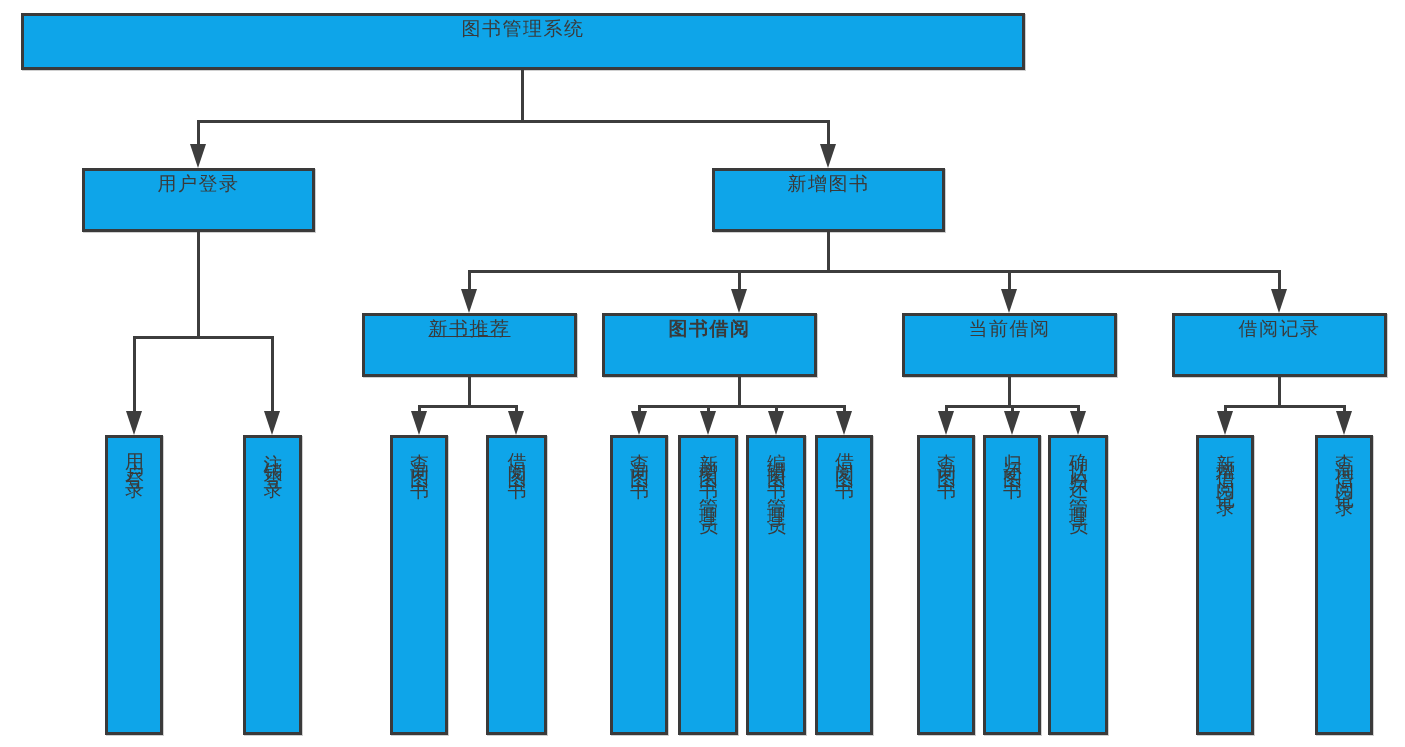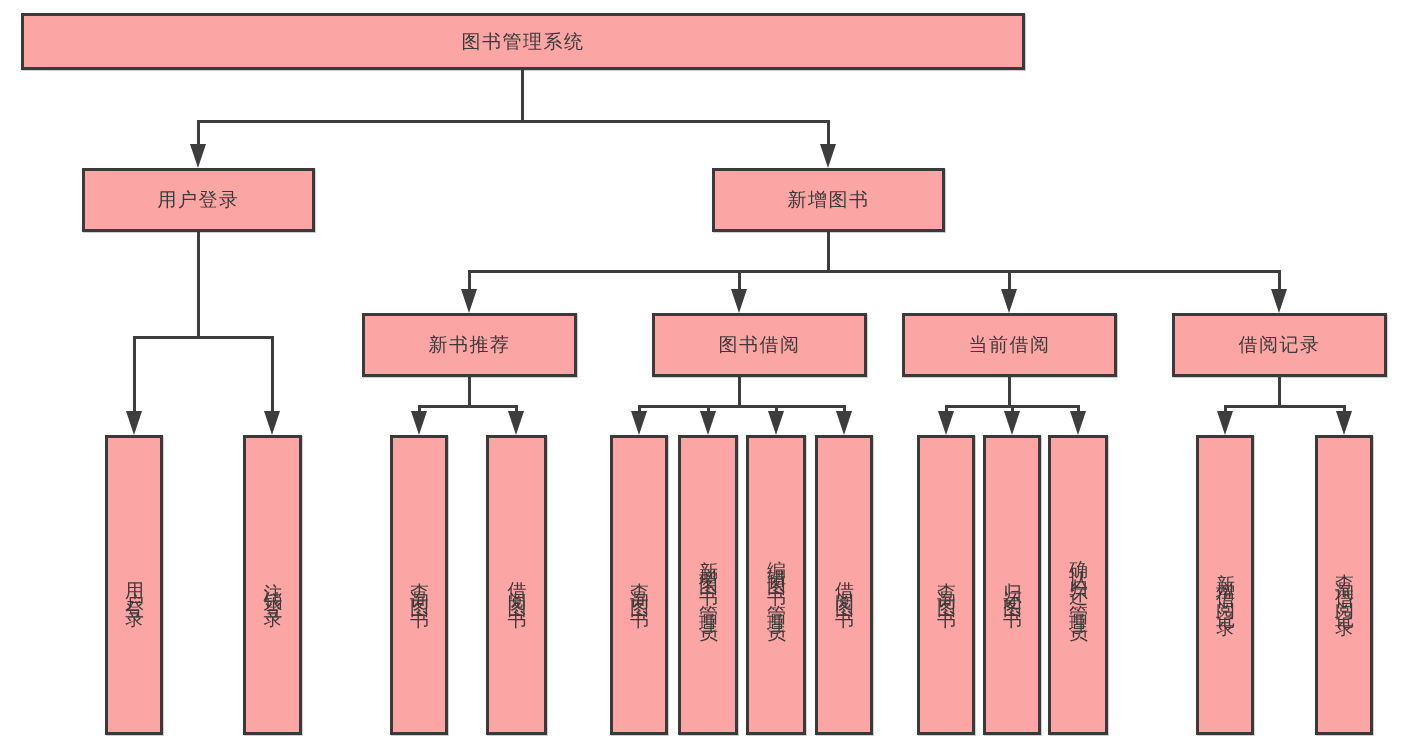--- a/index.html
+++ b/index.html
@@ -1,22 +1,22 @@
 <!DOCTYPE html>
 <html><head>
 <meta charset="utf-8">
 <style>
   html,body{margin:0;padding:0;background:#ffffff;}
   .stage{
     position:relative;width:1405px;height:747px;background:#ffffff;
     font-family:"Liberation Sans","DejaVu Sans",sans-serif;color:#3a3a3a;overflow:hidden;
   }
   .box{
-    position:absolute;box-sizing:border-box;background:#fca5a5;
-    border:3px solid #3a3a3a;display:flex;align-items:center;justify-content:center;
+    position:absolute;box-sizing:border-box;background:#0ea5e9;
+    border:3px solid #3a3a3a;display:flex;align-items:flex-start;justify-content:center;
     box-shadow:1px 1px 0 rgba(120,120,120,.35);
   }
   .hlabel{font-size:19px;letter-spacing:1.5px;white-space:nowrap;}
   .vtext{
     writing-mode:vertical-rl;text-orientation:mixed;
     font-size:19px;letter-spacing:9px;line-height:1.1;white-space:nowrap;
   }
   .vline{position:absolute;width:3px;background:#3d3d3d;}
   .hline{position:absolute;height:3px;background:#3d3d3d;}
   .arrow{
@@ -38,24 +38,24 @@
     <span class="hlabel">图书管理系统</span>
   </div>
 
   <div class="box" style="left:82px;top:168px;width:233px;height:64px;">
     <span class="hlabel">用户登录</span>
   </div>
   <div class="box" style="left:712px;top:168px;width:233px;height:64px;">
     <span class="hlabel">新增图书</span>
   </div>
 
-  <div class="box" style="left:362px;top:313px;width:215px;height:64px;">
+  <div class="box" style="left:362px;top:313px;width:215px;height:64px;text-decoration:underline;">
     <span class="hlabel">新书推荐</span>
   </div>
-  <div class="box" style="left:652px;top:313px;width:215px;height:64px;">
+  <div class="box" style="left:602px;top:313px;width:215px;height:64px;font-weight:bold;">
     <span class="hlabel">图书借阅</span>
   </div>
   <div class="box" style="left:1172px;top:313px;width:215px;height:64px;">
     <span class="hlabel">借阅记录</span>
   </div>
   <div class="box" style="left:902px;top:313px;width:215px;height:64px;">
     <span class="hlabel">当前借阅</span>
   </div>
 
   <div class="box" style="left:105px;top:435px;width:58px;height:300px;">

